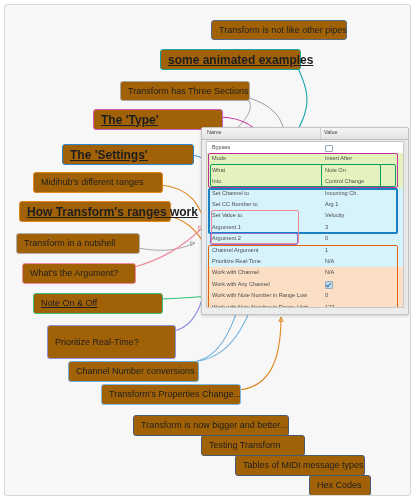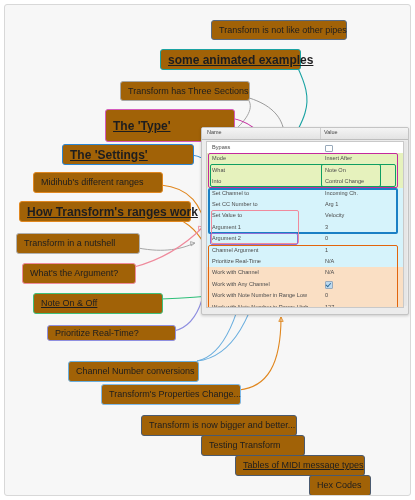--- a/index.html
+++ b/index.html
@@ -118,57 +118,57 @@
   <div id="callouts">
       <div class="label" style="left: 206px; top: 15px; width: 136px; height: 20px; border-color: rgb(90, 106, 128); border-width: 1px;">
         <span>Transform is not like other pipes</span>
       </div>
       <div class="label bold" style="left: 155px; top: 44px; width: 141px; height: 21px; border-color: rgb(26, 163, 163); border-width: 1.4px;">
         <span>some animated examples</span>
       </div>
       <div class="label" style="left: 115px; top: 76px; width: 130px; height: 20px; border-color: rgb(168, 168, 168); border-width: 1px;">
         <span>Transform has Three Sections</span>
       </div>
-      <div class="label bold" style="left: 100px; top: 104px; width: 130px; height: 33px; border-color: rgb(212, 91, 189); border-width: 1.4px;">
+      <div class="label bold" style="left: 88px; top: 104px; width: 130px; height: 21px; border-color: rgb(212, 91, 189); border-width: 1.4px;">
         <span>The 'Type'</span>
       </div>
       <div class="label bold" style="left: 57px; top: 139px; width: 132px; height: 21px; border-color: rgb(43, 134, 212); border-width: 1.4px;">
         <span>The 'Settings'</span>
       </div>
       <div class="label" style="left: 28px; top: 167px; width: 130px; height: 21px; border-color: rgb(224, 135, 31); border-width: 1px;">
         <span>Midihub's different ranges</span>
       </div>
-      <div class="label bold" style="left: 14px; top: 196px; width: 172px; height: 21px; border-color: rgb(224, 135, 31); border-width: 1.4px;">
+      <div class="label bold" style="left: 14px; top: 196px; width: 152px; height: 21px; border-color: rgb(224, 135, 31); border-width: 1.4px;">
         <span>How Transform's ranges work</span>
       </div>
       <div class="label" style="left: 11px; top: 228px; width: 124px; height: 21px; border-color: rgb(176, 176, 176); border-width: 1px;">
         <span>Transform in a nutshell</span>
       </div>
       <div class="label" style="left: 17px; top: 258px; width: 114px; height: 21px; border-color: rgb(239, 138, 156); border-width: 1px;">
         <span>What's the Argument?</span>
       </div>
       <div class="label" style="left: 28px; top: 288px; width: 130px; height: 21px; border-color: rgb(63, 192, 123); border-width: 1px; text-decoration: underline;">
         <span>Note On &amp; Off</span>
       </div>
-      <div class="label" style="left: 42px; top: 320px; width: 129px; height: 16px; border-color: rgb(143, 143, 224); border-width: 1px;">
+      <div class="label" style="left: 42px; top: 320px; width: 129px; height: 34px; border-color: rgb(143, 143, 224); border-width: 1px;">
         <span>Prioritize Real-Time?</span>
       </div>
       <div class="label" style="left: 63px; top: 356px; width: 131px; height: 21px; border-color: rgb(106, 174, 222); border-width: 1px;">
         <span>Channel Number conversions</span>
       </div>
       <div class="label" style="left: 96px; top: 379px; width: 140px; height: 21px; border-color: rgb(127, 185, 232); border-width: 1px;">
         <span>Transform's Properties Change...</span>
       </div>
-      <div class="label" style="left: 136px; top: 410px; width: 156px; height: 21px; border-color: rgb(74, 90, 112); border-width: 1px;">
+      <div class="label" style="left: 128px; top: 410px; width: 156px; height: 21px; border-color: rgb(74, 90, 112); border-width: 1px;">
         <span>Transform is now bigger and better...</span>
       </div>
       <div class="label" style="left: 196px; top: 430px; width: 104px; height: 21px; border-color: rgb(74, 90, 112); border-width: 1px;">
         <span>Testing Transform</span>
       </div>
-      <div class="label" style="left: 230px; top: 450px; width: 130px; height: 21px; border-color: rgb(74, 90, 112); border-width: 1px; text-decoration: underline;">
+      <div class="label" style="left: 230px; top: 450px; width: 130px; height: 21px; border-color: rgb(74, 90, 112); border-width: 1px;">
         <span>Tables of MIDI message types</span>
       </div>
       <div class="label" style="left: 304px; top: 470px; width: 62px; height: 21px; border-color: rgb(74, 90, 112); border-width: 1px;">
         <span>Hex Codes</span>
       </div>
     </div>
 
   <div id="win">
     <div id="win-head">
       <span class="hcell n">Name</span>

